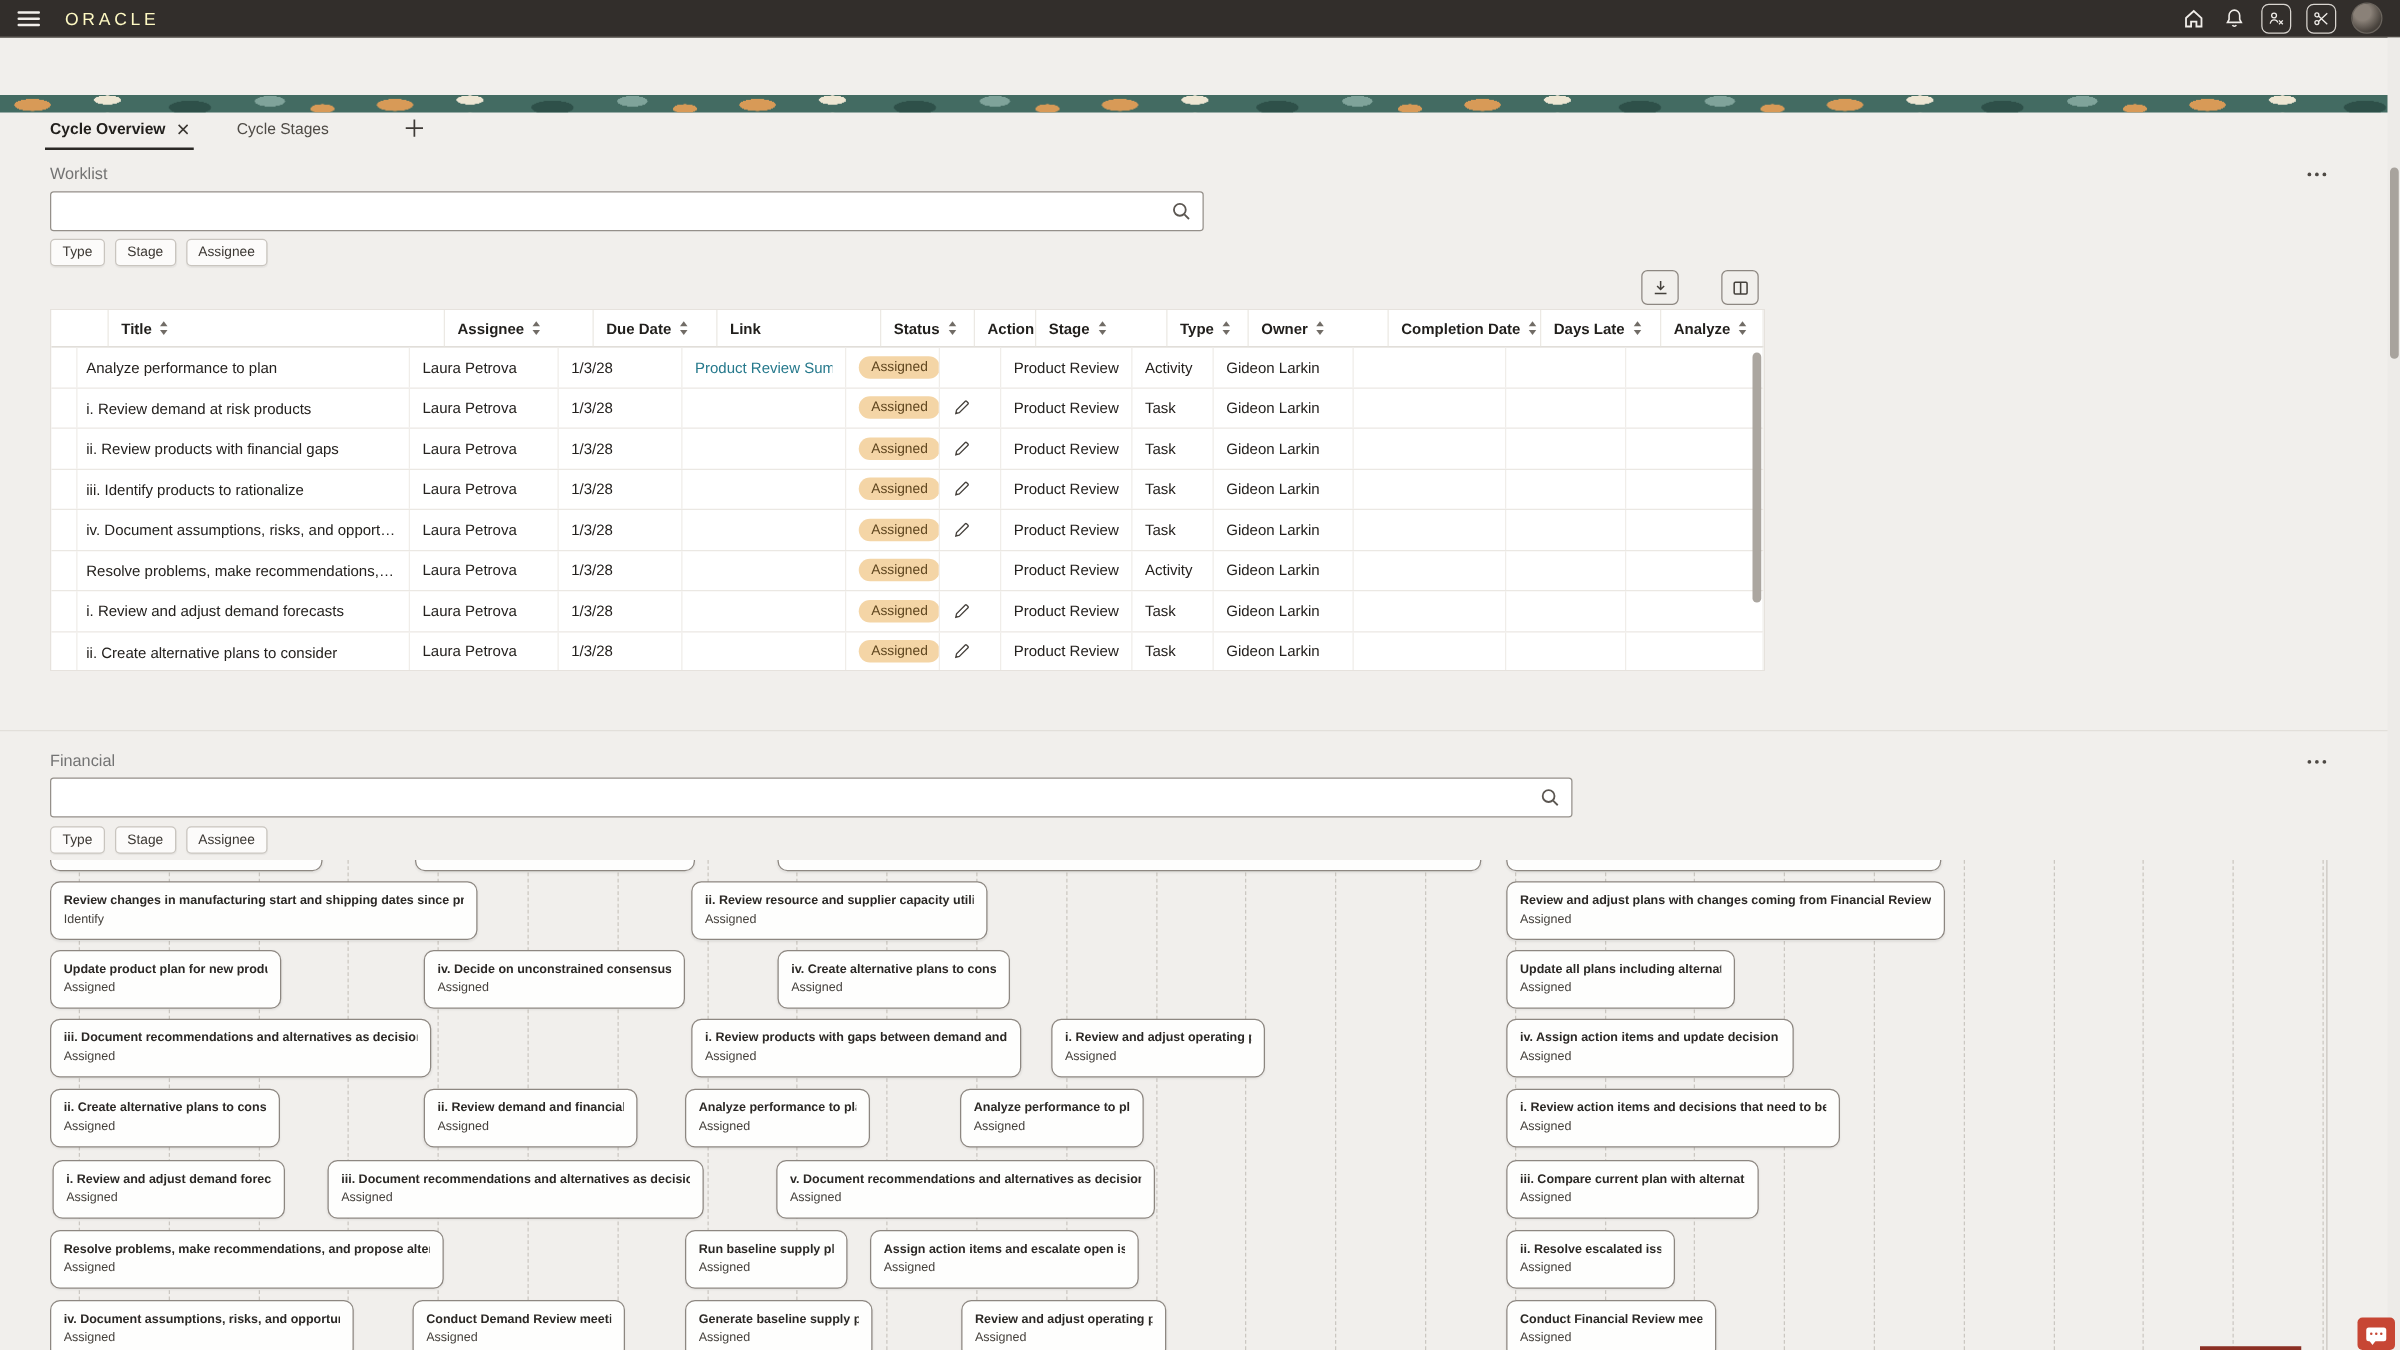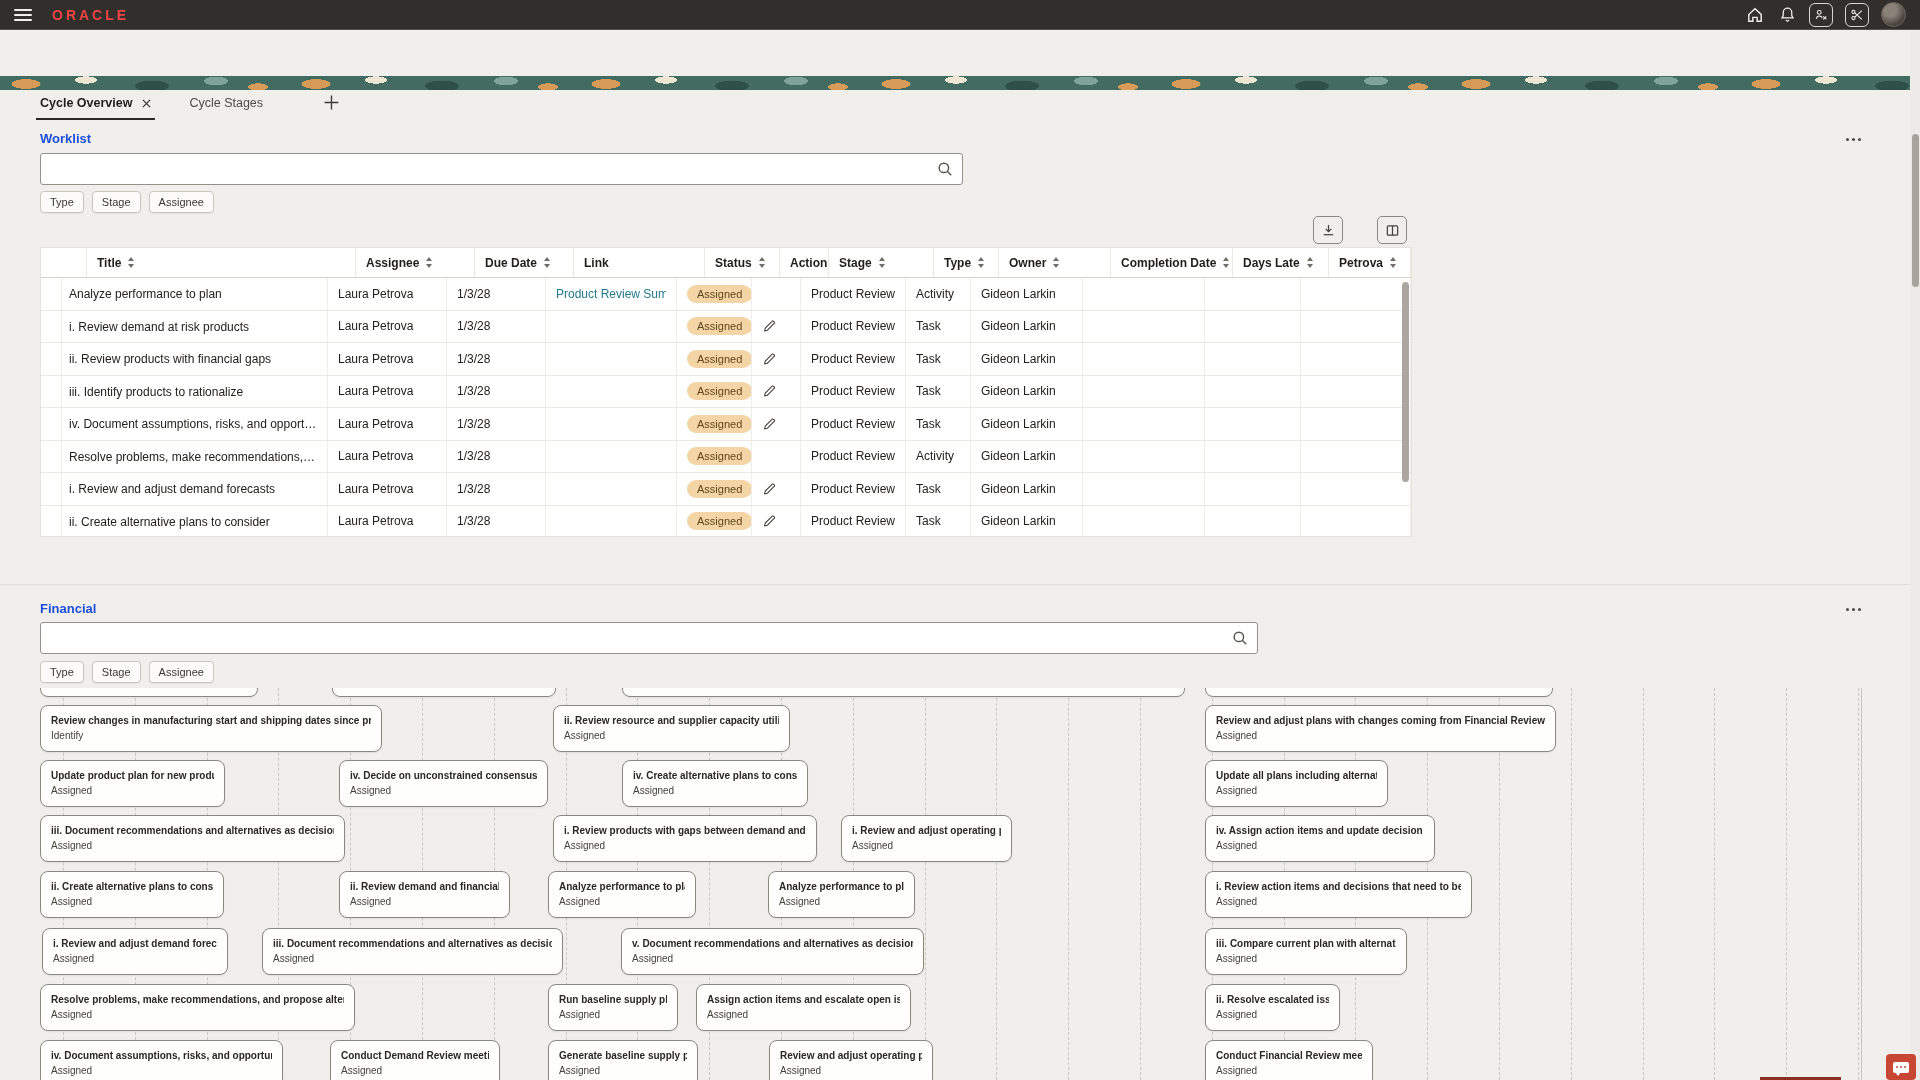--- a/index.html
+++ b/index.html
@@ -4,21 +4,21 @@
 <style>
   * { margin:0; padding:0; box-sizing:border-box; }
   html,body { width:1920px; height:1080px; overflow:hidden; }
   body { font-family:"Liberation Sans","DejaVu Sans",sans-serif; background:var(--page_bg,#F1EFEC); color:var(--text,#1C1A17); }
   #app { position:relative; width:1920px; height:1080px; }
 
   
   .topbar { position:absolute; left:0; top:0; width:1920px; height:30px; background:var(--topbar_bg,#322E2B); display:flex; align-items:center; border-bottom:1px solid #57524D; }
   .hamburger { width:18px; height:12px; margin-left:14px; display:flex; flex-direction:column; justify-content:space-between; cursor:pointer; }
   .hamburger span { display:block; height:2px; background:#F2EFEB; border-radius:1px; }
-  .brand { color:#ef4444; font-size:14px; font-weight:bold; letter-spacing:3px; margin-left:20px; }
+  .brand { color:#fef9c3; font-size:14px; font-weight:normal; letter-spacing:3px; margin-left:20px; }
   .topbar-right { margin-left:auto; display:flex; align-items:center; gap:12px; margin-right:14px; }
   .tb-icon { width:20px; height:20px; display:flex; align-items:center; justify-content:center; cursor:pointer; }
   .tb-sq { width:24px; height:24px; border:1.5px solid #D9D5D0; border-radius:6px; display:flex; align-items:center; justify-content:center; cursor:pointer; }
   .avatar { width:25px; height:25px; border-radius:50%; background:radial-gradient(circle at 35% 30%, #8A8178 0 30%, #4A443E 70%, #2E2A26); border:1px solid #6B655E; cursor:pointer; }
 
   
   .page-header { position:absolute; left:0; top:30px; width:1920px; height:46px; background:#F4F2F0; display:flex; align-items:center; padding:0 22px 0 33px; }
   .page-title { font-size:20px; font-weight:bold; color:#191714; display:flex; align-items:center; gap:8px; cursor:pointer; }
   .header-actions { margin-left:auto; display:flex; align-items:center; gap:22px; }
   .dots { width:18px; height:4px; position:relative; cursor:pointer; }
@@ -35,21 +35,21 @@
       radial-gradient(ellipse 16px 6px at 258px 11px, var(--banner_orange,#D89A57) 0 60%, transparent 61%);
     background-size:290px 14px; background-repeat:repeat-x; }
 
   
   .tabbar { position:absolute; left:36px; top:90px; height:32px; display:flex; align-items:flex-start; gap:30px; }
   .tab { font-size:12.5px; padding:6px 4px 8px 4px; display:flex; align-items:center; gap:10px; cursor:pointer; color:#4F4B46; }
   .tab.active { font-weight:bold; color:#211F1C; border-bottom:2px solid #2B2926; }
   .tab-plus { margin-left:26px; padding-top:4px; cursor:pointer; }
 
   
-  .section-title { position:absolute; left:40px; font-size:13px; font-weight:bold; color:#1d4ed8; }
+  .section-title { position:absolute; left:40px; font-size:13px; font-weight:normal; color:#737373; }
   .section-menu { position:absolute; left:1846px; }
   .searchbar { position:absolute; left:40px; height:32px; background:#fff; border:1px solid var(--input_border,#95908A); border-radius:3px; }
   .searchbar input { position:absolute; left:8px; top:1px; right:34px; height:28px; border:none; outline:none; font-size:13px; font-family:inherit; background:transparent; }
   .search-mag { position:absolute; right:8px; top:6px; cursor:pointer; }
   .chips { position:absolute; left:40px; display:flex; gap:8px; }
   .chip { background:#FCFBFA; border:1px solid #C9C5BF; border-radius:4px; font-size:11px; color:#3C3833; padding:4px 9px; box-shadow:0 1px 1px rgba(0,0,0,.05); cursor:pointer; }
 
   
   .tool-btn { position:absolute; width:30px; height:28px; border:1px solid #8D8781; border-radius:5px; background:transparent; display:flex; align-items:center; justify-content:center; cursor:pointer; }
 
@@ -237,21 +237,21 @@
           <span>Completion Date</span>
           <span class="sort"></span>
         </div>
 
         <div class="th">
           <span>Days Late</span>
           <span class="sort"></span>
         </div>
 
         <div class="th">
-          <span>Petrova</span>
+          <span>Analyze</span>
           <span class="sort"></span>
         </div>
       </div>
     <div class="tbody">
 
         <div class="trow">
           <div class="td"></div>
           <div class="td trunc">Analyze performance to plan</div>
           <div class="td">Laura Petrova</div>
           <div class="td">1/3/28</div>

